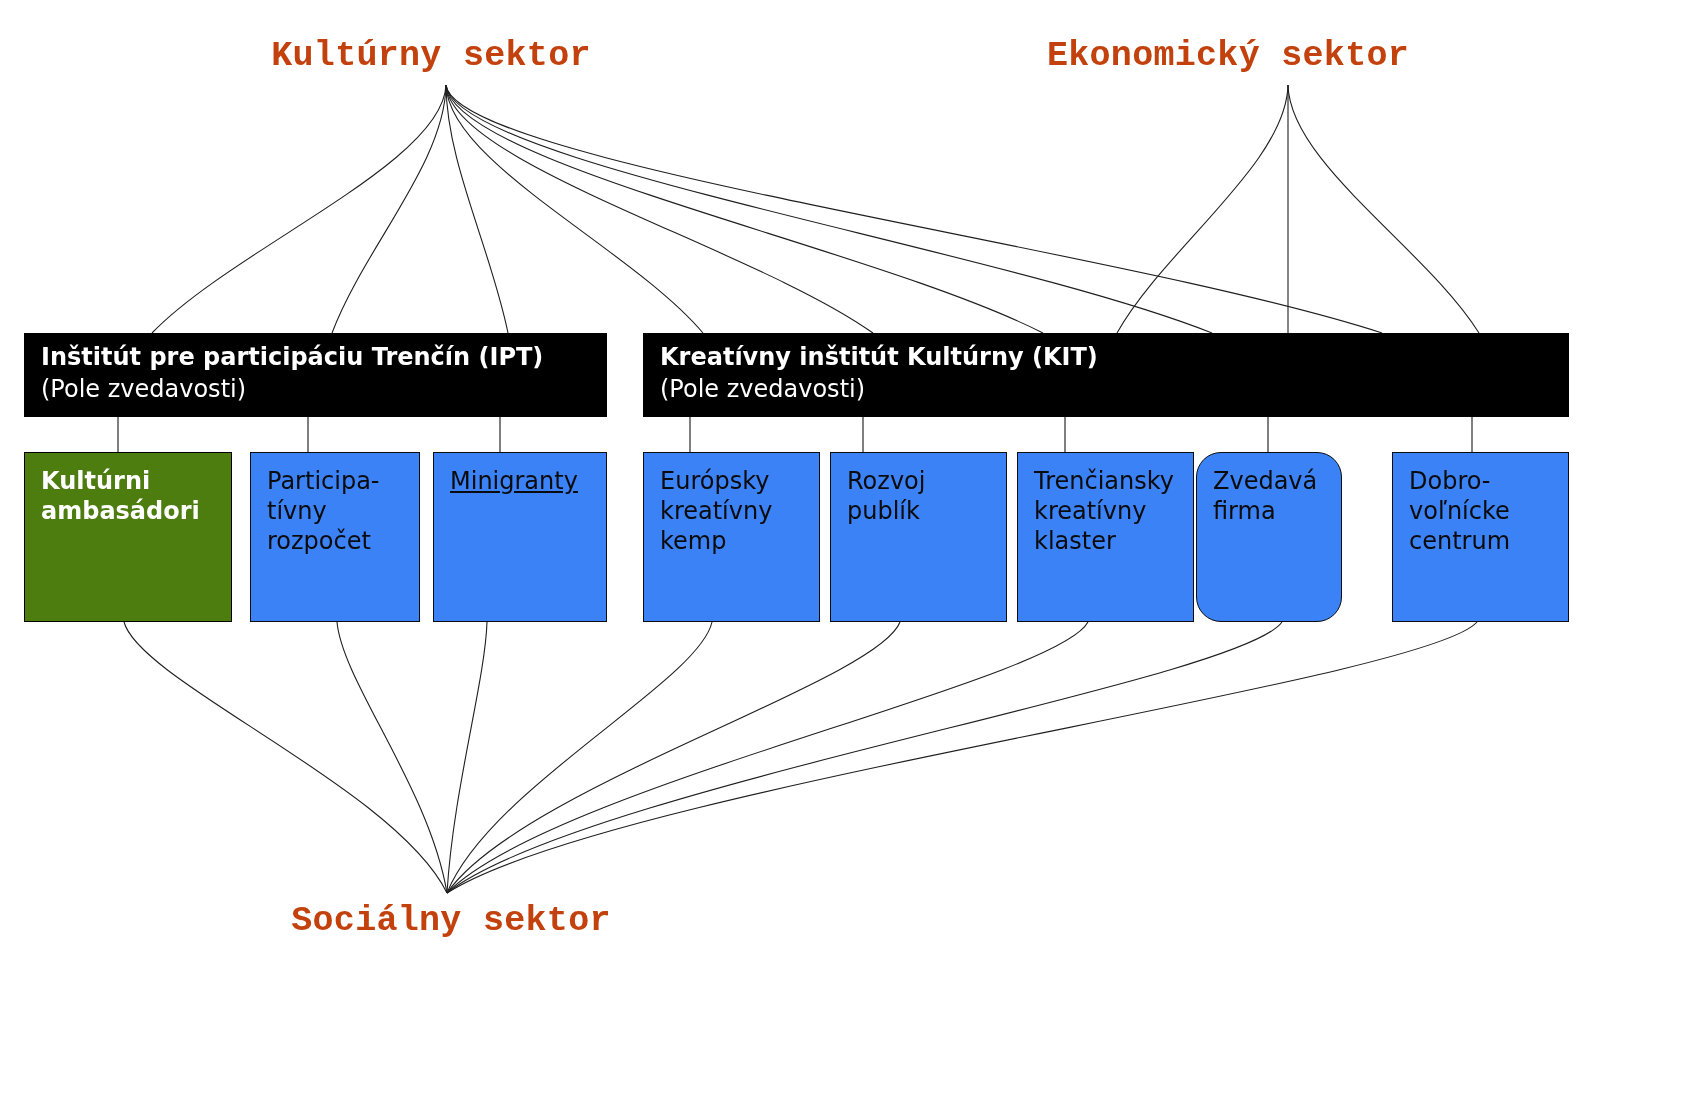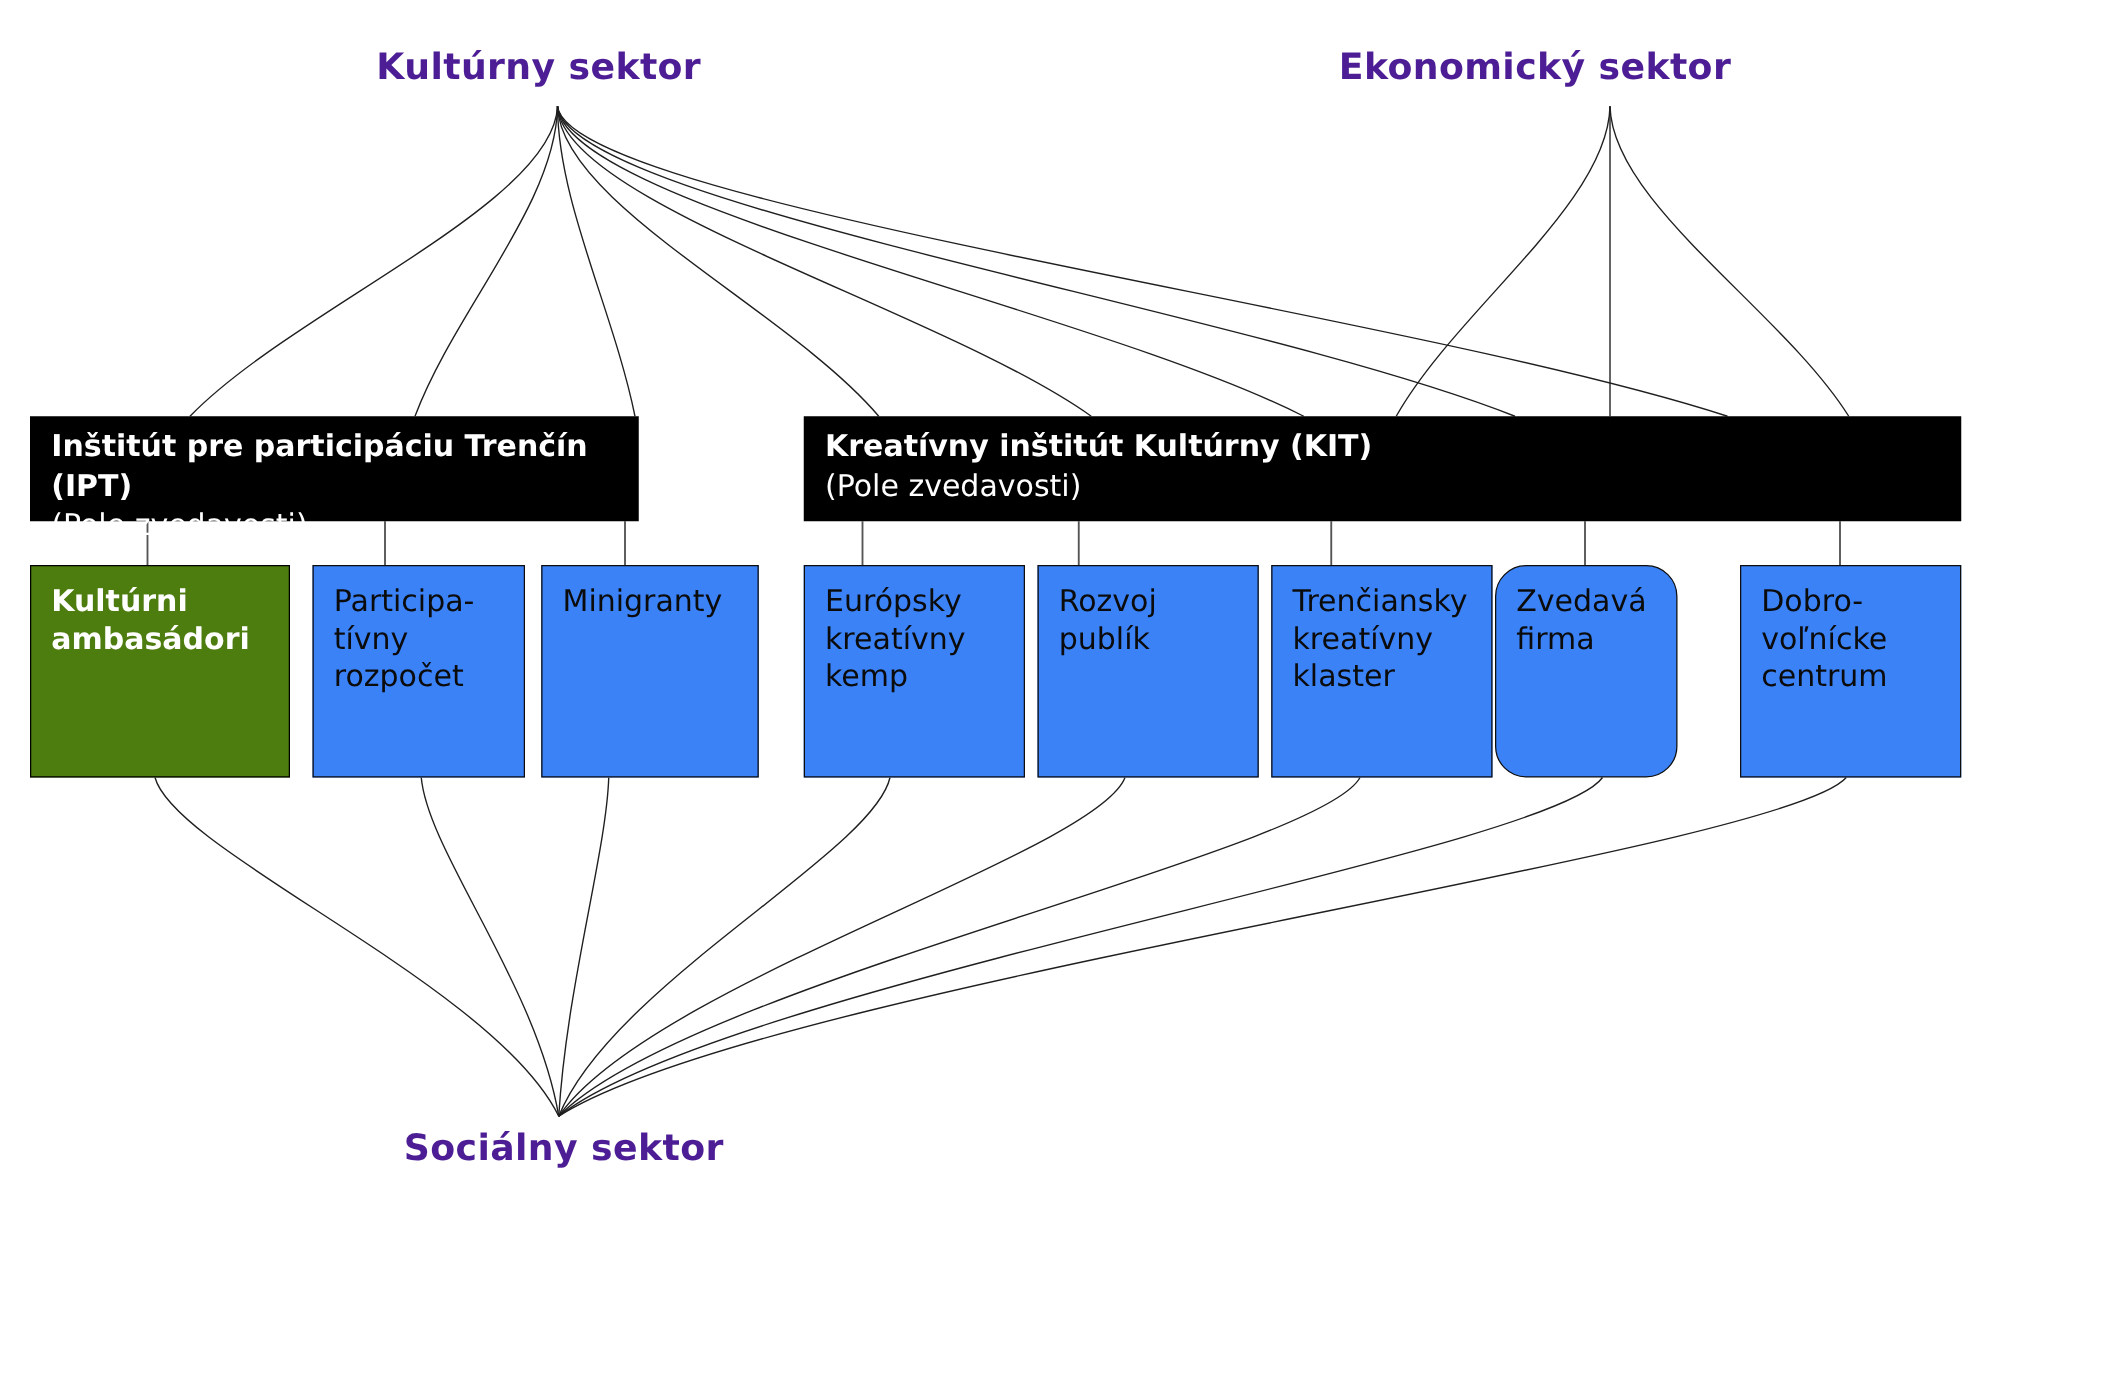--- a/index.html
+++ b/index.html
@@ -14,26 +14,27 @@
   }
   #curves {
     position: absolute;
     left: 0; top: 0;
     width: 1694px; height: 1112px;
     z-index: 0;
   }
   .sector-title {
     position: absolute;
     transform: translateX(-50%);
-    font-size: 29px;
+    font-size: 35px;
     font-weight: 700;
     letter-spacing: 0.3px;
     white-space: nowrap;
     z-index: 2;
-    color: #4c1d95;
+    color: #c2410c;
+    font-family: Liberation Mono, monospace;
   }
   .bar {
     position: absolute;
     top: 333px;
     height: 84px;
     background: #000000;
     color: #ffffff;
     z-index: 1;
     box-sizing: border-box;
     padding: 9px 0 0 17px;
@@ -96,42 +97,42 @@
       <path d="M1282,622 C1240.25,682 580.6,788 447,893" fill="none" stroke="#1f1f1f" stroke-width="1.1"></path>
       <path d="M1477,622 C1425.5,682 611.8,788 447,893" fill="none" stroke="#1f1f1f" stroke-width="1.1"></path>
     </svg>
 
   <div class="sector-title" style="left:431px; top:36px;">Kultúrny sektor</div>
 
   <div class="sector-title" style="left:1228px; top:36px;">Ekonomický sektor</div>
 
   <div class="sector-title" style="left:451px; top:901px;">Sociálny sektor</div>
 
-  <div class="bar" style="left:24px; width:487px;">
+  <div class="bar" style="left:24px; width:583px;">
     <span class="bar-title">Inštitút pre participáciu Trenčín (IPT)</span>
     <span class="bar-sub">(Pole zvedavosti)</span>
   </div>
 
   <div class="bar" style="left:643px; width:926px;">
     <span class="bar-title">Kreatívny inštitút Kultúrny (KIT)</span>
     <span class="bar-sub">(Pole zvedavosti)</span>
   </div>
 
   <div class="node filled" style="left:24px; width:208px;">
     <span class="node-label">Kultúrni
 ambasádori</span>
   </div>
 
   <div class="node" style="left:250px; width:170px;">
     <span class="node-label">Participa-
 tívny
 rozpočet</span>
   </div>
 
-  <div class="node" style="left:433px; width:174px;">
+  <div class="node" style="left:433px; width:174px;text-decoration:underline;">
     <span class="node-label">Minigranty</span>
   </div>
 
   <div class="node" style="left:643px; width:177px;">
     <span class="node-label">Európsky
 kreatívny
 kemp</span>
   </div>
 
   <div class="node" style="left:830px; width:177px;">

